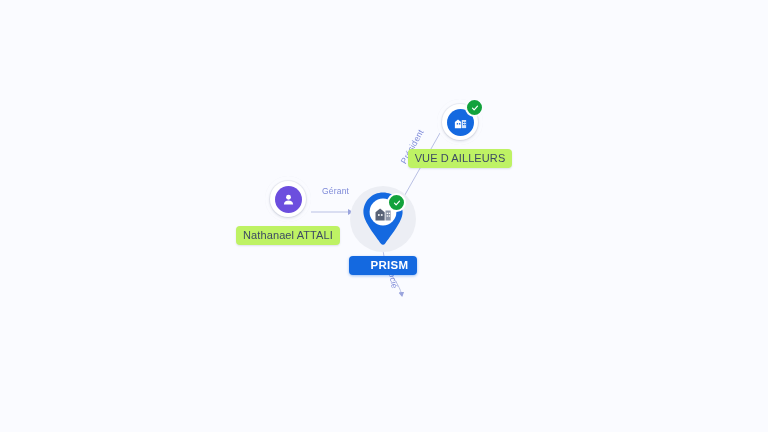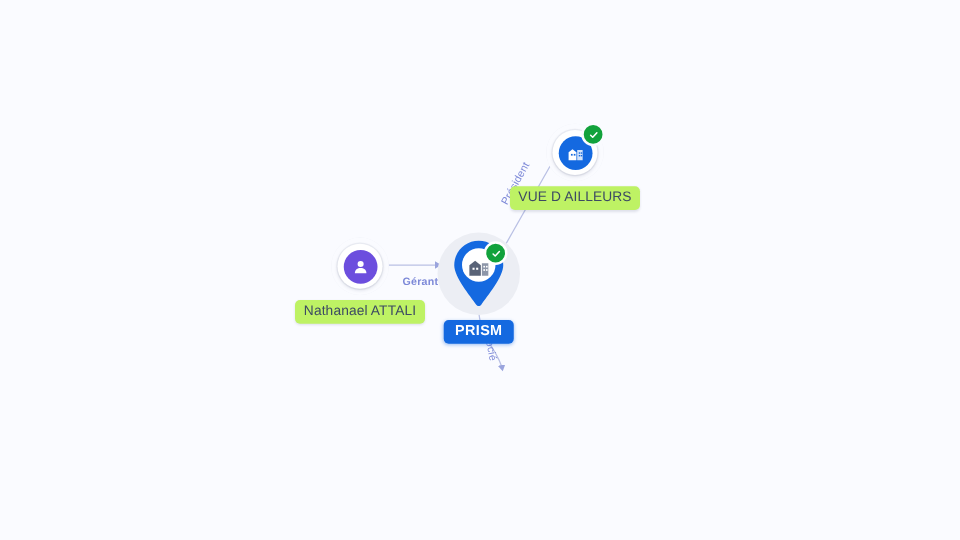--- a/index.html
+++ b/index.html
@@ -135,30 +135,30 @@
     white-space: nowrap;
     box-shadow: 0 1px 2px rgba(40,50,90,.13);
     letter-spacing: .1px;
   }
   .label.primary {
     background: #1469e0;
     color: #ffffff;
     font-size: 11.5px;
     font-weight: 600;
     border-radius: 4px;
-    padding: 3px 9px 4px 9px;
+    padding: 3px 9px 4px 22px;
     letter-spacing: .3px;
     box-shadow: 0 1px 3px rgba(20,105,224,.4);
   }
 
   
   #node-prism      { left: 350px; top: 186px; width: 66px; }
   #node-vue        { left: 437px; top: 99px;  width: 46px; }
   #node-ncrep      { left: 382px; top: 296px; width: 46px; }
-  #node-nathanael  { left: 265px; top: 190px; width: 46px; }
+  #node-nathanael  { left: 265px; top: 176px; width: 46px; }
 
   
   .label-hold {
     display: flex;
     justify-content: center;
     width: 0;
     overflow: visible;
   }
   .label-hold .label { position: relative; }
 
@@ -166,22 +166,21 @@
   .edge-label {
     position: absolute;
     font-size: 8.5px;
     color: #7d89d8;
     white-space: nowrap;
     letter-spacing: .2px;
     font-family: "Liberation Sans", sans-serif;
   }
   #edge-label-gerant {
     left: 322px;
-    top: 220px;
-    font-weight: bold;
+    top: 186px;
   }
   #edge-label-president {
     left: 403px;
     top: 158px;
     transform: rotate(-61deg);
     transform-origin: left center;
   }
   #edge-label-associe {
     left: 389px;
     top: 253px;

